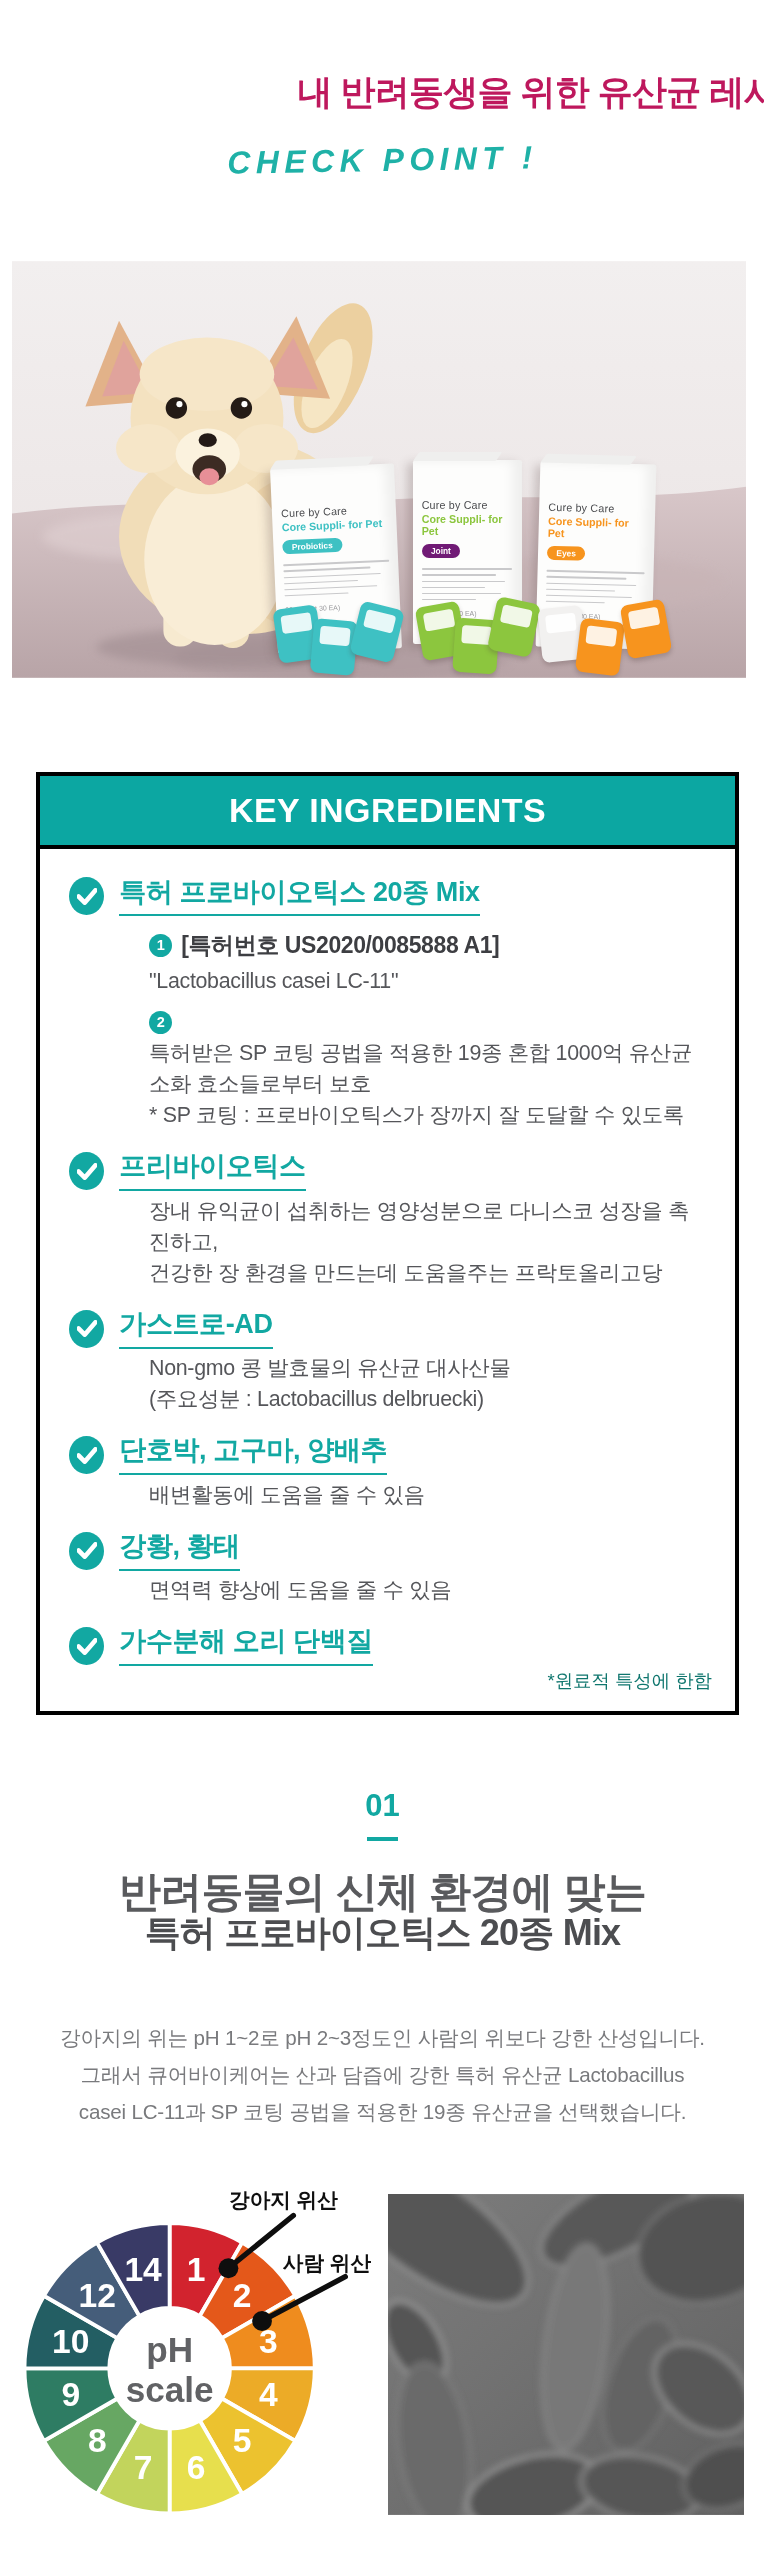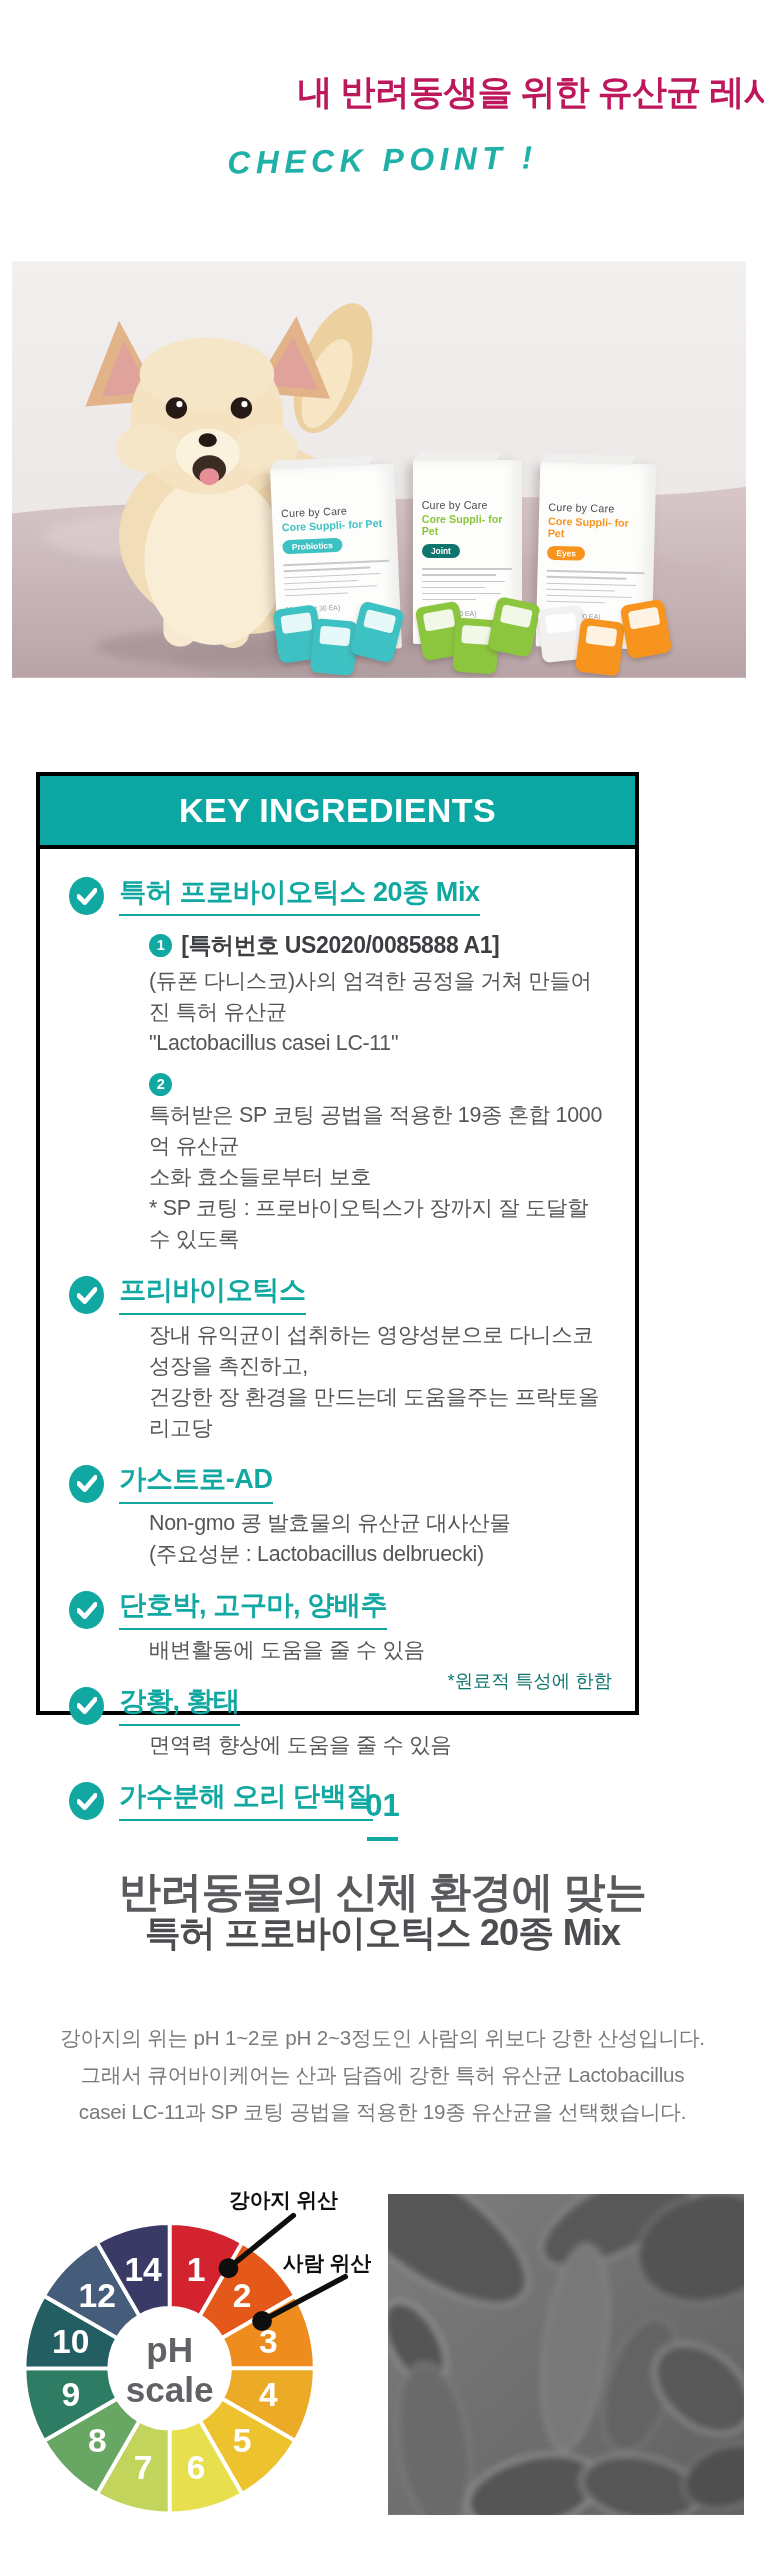--- a/index.html
+++ b/index.html
@@ -34,21 +34,21 @@
   .pb-line:nth-child(5){width:88%;}
   .pb-line:nth-child(6){width:60%;}
   .pb-weight{font-size:6.9px;color:#98989b;margin-top:9.2px;}
   .sachet{position:absolute;width:44px;height:54px;border-radius:7.6px;
     box-shadow:0 3.1px 4.6px rgba(80,60,60,.25);}
   .sachet::after{content:"";position:absolute;left:6.9px;top:6.9px;right:6.9px;height:18.4px;
     background:rgba(255,255,255,.88);border-radius:3.8px;}
   .sachet.white{background:#f2f1f0;}
 
   
-  .key-box{position:absolute;left:36px;top:772px;width:603px;height:943px;
+  .key-box{position:absolute;left:36px;top:772px;width:703px;height:943px;
     border:4.6px solid #000;box-sizing:border-box;background:#fff;}
   .key-header{height:69px;background:#0ca7a2;border-bottom:4.6px solid #000;
     display:flex;align-items:center;justify-content:center;
     color:#fff;font-size:34px;font-weight:800;letter-spacing:0.4px;}
   .key-content{padding:27.5px 29px 0 29px;position:relative;}
   .ki-item{margin-bottom:20px;}
   .ki-head{display:flex;align-items:center;gap:15.3px;}
   .check-icon{width:35px;height:38px;border-radius:50%;background:#12a8a2;flex:none;
     display:flex;align-items:center;justify-content:center;}
   .ki-label{font-size:27px;font-weight:800;color:#12a8a2;border-bottom:2.3px solid #12a8a2;
@@ -151,21 +151,21 @@
           <div class="pb-line"></div>
         <div class="pb-line"></div>
           <div class="pb-line"></div>
           <div class="pb-line"></div>
       </div>
       <div class="pb-weight">90 g (3 g * 30 EA)</div>
     </div>
     <div class="product-box pb2">
       <div class="pb-brand">Cure by Care</div>
       <div class="pb-name accent-fg" style="color: rgb(140, 198, 62);">Core Suppli- for Pet</div>
-      <span class="pb-badge accent-bg" style="background: #0f766e;">Joint</span>
+      <span class="pb-badge accent-bg" style="background: #701a75;">Joint</span>
       <div class="pb-lines">
         <div class="pb-line"></div>
           <div class="pb-line"></div>
           <div class="pb-line"></div>
         <div class="pb-line"></div>
           <div class="pb-line"></div>
           <div class="pb-line"></div>
       </div>
       <div class="pb-weight">90 g (3 g * 30 EA)</div>
     </div>
@@ -207,21 +207,20 @@
               </svg>
           </span>
           <span class="ki-label">특허 프로바이오틱스 20종 Mix</span>
         </div>
         <div class="ki-body">
           <div class="patent">
             <div class="patent-title">
               <span class="pnum">1</span>
               <span>[특허번호 US2020/0085888 A1]</span>
             </div>
-            <div>(듀폰 다니스코)사의 엄격한 공정을 거쳐 만들어진 특허 유산균</div>
             <div>"Lactobacillus casei LC-11"</div>
           </div>
           <div class="patent">
             <div class="patent-title">
               <span class="pnum">2</span>
             </div>
             <div>특허받은 SP 코팅 공법을 적용한 19종 혼합 1000억 유산균</div>
             <div>소화 효소들로부터 보호</div>
             <div>* SP 코팅 : 프로바이오틱스가 장까지 잘 도달할 수 있도록</div>
           </div>

